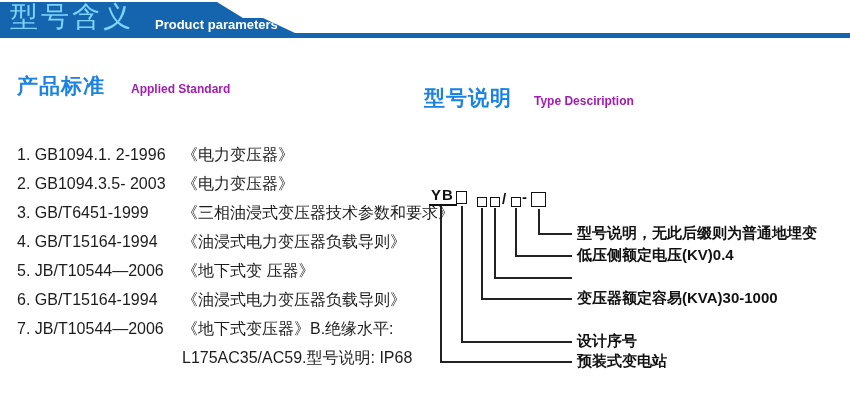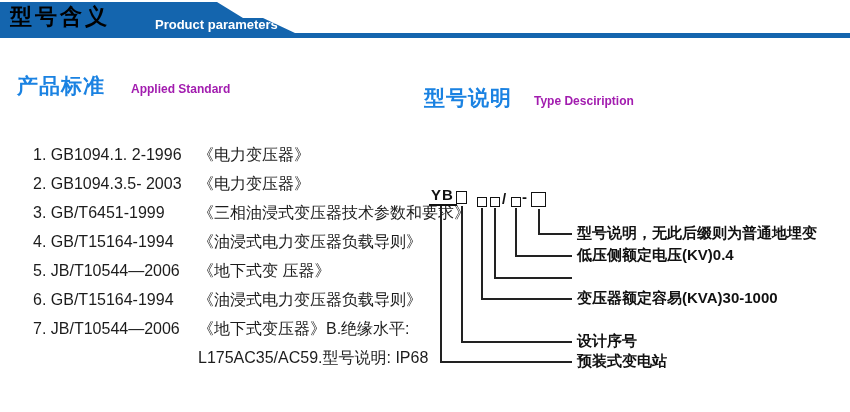--- a/index.html
+++ b/index.html
@@ -8,36 +8,36 @@
     font-family:"Liberation Sans","DejaVu Sans",sans-serif; overflow:hidden;
     color:#1c1c1c;
   }
   
   .banner {
     position:absolute; left:0; top:0; width:850px; height:38px;
     background:#1465ae;
     clip-path:polygon(0px 2px, 217px 2px, 243px 18px, 263px 18px, 295px 33px, 850px 33px, 850px 38px, 0px 38px);
   }
   .banner-cn {
-    position:absolute; left:10px; top:2px; font-size:22px; font-weight:bold;
-    color:#000000; letter-spacing:3px; line-height:30px; white-space:nowrap;
+    position:absolute; left:10px; top:2px; font-size:28px; font-weight:normal;
+    color:#7dd3fc; letter-spacing:3px; line-height:30px; white-space:nowrap;
   }
   .banner-en {
     position:absolute; left:155px; top:18px; font-size:13px; font-weight:600;
     color:#ffffff; line-height:14px; white-space:nowrap;
   }
   
   .section-head { position:absolute; display:flex; align-items:baseline; gap:11px; white-space:nowrap; }
   .head-left  { left:17px;  top:72px; }
   .head-right { left:424px; top:84px;gap:7px; }
   .head-cn { font-size:21px; font-weight:bold; color:#1a82e2; letter-spacing:1px; }
   .head-en { font-size:12px; font-weight:600; color:#a21caf;margin-left:15px; }
   
   .std-list { position:absolute; left:17px; top:146px; width:410px; }
-  .std-row { display:flex; margin-bottom:11px; font-size:16px; line-height:18px; color:#1c1c1c;margin-left:16px; }
+  .std-row { display:flex; margin-bottom:11px; font-size:16px; line-height:18px; color:#1c1c1c; }
   .std-code { width:165px; flex:none; white-space:nowrap; }
   .std-title { white-space:nowrap; }
   .std-title2 { margin-top:11px; white-space:nowrap; }
   
   .diagram { position:absolute; left:425px; top:140px; width:420px; height:210px;margin-top:40px; }
   .yb {
     position:absolute; left:4px; top:7px; font-size:15px; font-weight:bold;
     color:#111; line-height:16px; letter-spacing:1px; border-bottom:2px solid #111;
     padding:0 3px 1px 2px;
   }

